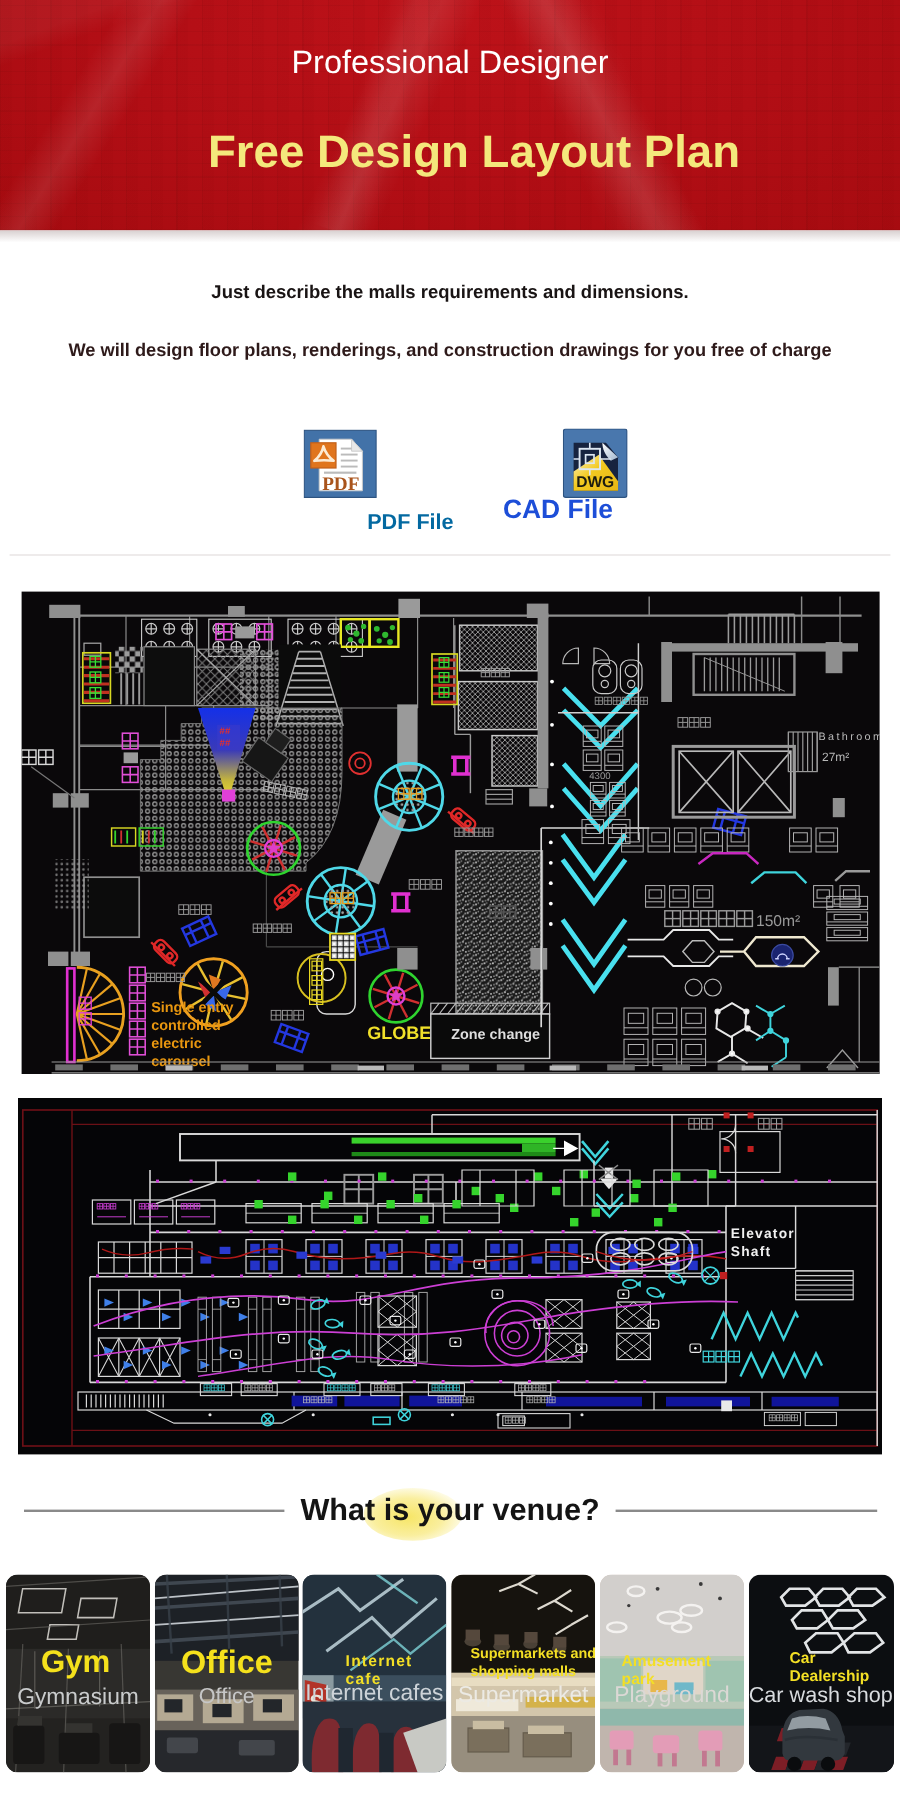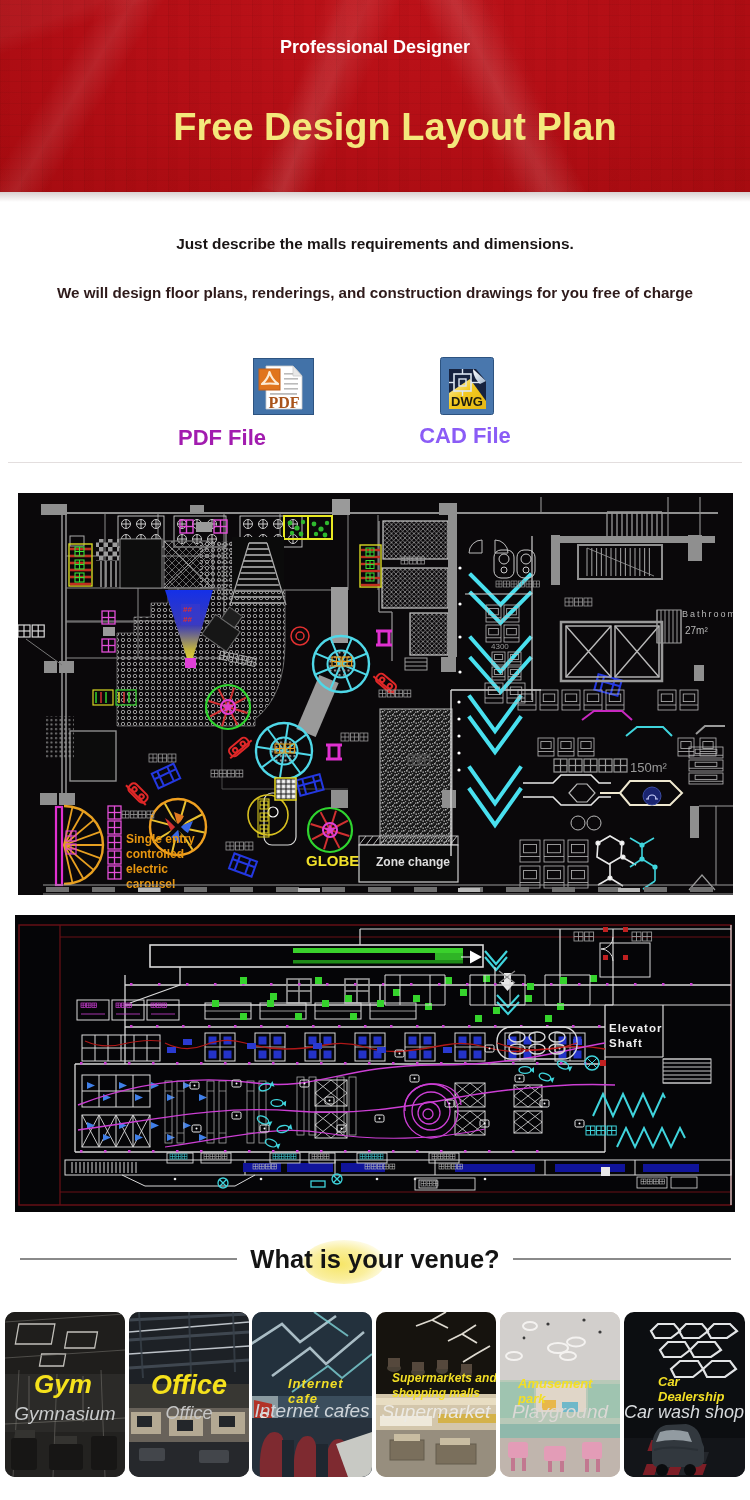--- a/index.html
+++ b/index.html
@@ -22,21 +22,21 @@
 
     <div class="abs" style="left:40px;top:-40px;width:52px;height:300px;background:linear-gradient(90deg,rgba(255,255,255,0),rgba(255,255,255,0.09),rgba(255,255,255,0));transform:rotate(32deg);"></div>
 
     <div class="abs" style="left:480px;top:-50px;width:60px;height:320px;background:linear-gradient(90deg,rgba(255,255,255,0),rgba(255,255,255,0.07),rgba(255,255,255,0));transform:rotate(-28deg);"></div>
 
     <div class="abs" style="left:300px;top:-60px;width:46px;height:260px;background:linear-gradient(90deg,rgba(255,255,255,0),rgba(255,255,255,0.05),rgba(255,255,255,0));transform:rotate(18deg);"></div>
   </div>
 
   <div class="abs" style="left:0;top:192px;width:750px;height:10px;background:linear-gradient(180deg,#d8d0d0,#ffffff);"></div>
 
-  <div class="abs" style="left:0;top:37px;width:750px;text-align:center;color:#ffffff;font-size:18px;font-weight:bold;">Professional Designer</div>
+  <div class="abs" style="left:0;top:37px;width:750px;text-align:center;color:#ffffff;font-size:27px;font-weight:normal;">Professional Designer</div>
 
   <div class="abs" style="left:0;top:106px;width:750px;text-align:center;color:#f4e87c;font-size:38px;font-weight:bold;margin-left:20px;">Free Design Layout Plan</div>
 
   <div class="abs" style="left:0;top:235px;width:750px;text-align:center;color:#191414;font-size:15.4px;font-weight:bold;">Just describe the malls requirements and dimensions.</div>
 
   <div class="abs" style="left:0;top:284px;width:750px;text-align:center;color:#2e1a1a;font-size:15.2px;font-weight:bold;">We will design floor plans, renderings, and construction drawings for you free of charge</div>
 
   <div class="abs" style="left:253px;top:358px;width:61px;height:57px;">
     <svg width="61" height="57" viewBox="0 0 61 57">
       <rect x="0.5" y="0.5" width="60" height="56" fill="#4272a8" stroke="#2d5380" stroke-width="1"></rect>
@@ -46,23 +46,23 @@
       <path d="M16.5 14 C18 19 21 23 25 26 C20 25.4 14 25.4 9 26 C12.5 23 15.5 19 16.5 14 Z" fill="none" stroke="#fcebd4" stroke-width="2.2" stroke-linejoin="round"></path>
       <rect x="31" y="15" width="9" height="1.6" fill="#bbbbbb"></rect>
       <rect x="31" y="20" width="14" height="1.6" fill="#bbbbbb"></rect>
       <rect x="31" y="25" width="14" height="1.6" fill="#bbbbbb"></rect>
       <rect x="31" y="30" width="14" height="1.6" fill="#bbbbbb"></rect>
       <rect x="17" y="35" width="27" height="1.8" fill="#bbbbbb"></rect>
       <text x="31" y="50" font-family="Liberation Serif,serif" font-size="16" font-weight="bold" fill="#a9541c" text-anchor="middle">PDF</text>
     </svg>
   </div>
 
-  <div class="abs" style="left:178px;top:425px;width:200px;text-align:left;color:#a21caf;font-size:22px;font-weight:bold;">PDF File</div>
-
-  <div class="abs" style="left:428px;top:357px;width:54px;height:58px;padding-left:12px;">
+  <div class="abs" style="left:178px;top:425px;width:200px;text-align:right;color:#0369a1;font-size:18px;font-weight:bold;">PDF File</div>
+
+  <div class="abs" style="left:457px;top:357px;width:54px;height:58px;padding-left:12px;">
     <svg width="54" height="58" viewBox="0 0 54 58">
       <rect x="0.5" y="0.5" width="53" height="57" rx="2" fill="#4977ad" stroke="#2d5380" stroke-width="1"></rect>
       <path d="M9 12 L36 12 L46 24 L46 52 L9 52 Z" fill="#17233f"></path>
       <path d="M9 36 L30 22 L46 44 L46 52 L9 52 Z" fill="url(#dwgy)"></path>
       <defs>
         <linearGradient id="dwgy" x1="0" y1="0" x2="1" y2="1">
           <stop offset="0" stop-color="#fdf6c8"></stop>
             <stop offset="0.45" stop-color="#f3c920"></stop>
             <stop offset="1" stop-color="#e7b714"></stop>
         </linearGradient>
@@ -75,21 +75,21 @@
       <rect x="14" y="17" width="17" height="17" fill="none" stroke="#dce6f2" stroke-width="1.6"></rect>
       <rect x="19" y="22" width="7" height="7" fill="none" stroke="#dce6f2" stroke-width="1.4"></rect>
       <line x1="22.5" y1="12" x2="22.5" y2="17" stroke="#dce6f2" stroke-width="1.4"></line>
       <line x1="22.5" y1="34" x2="22.5" y2="39" stroke="#dce6f2" stroke-width="1.4"></line>
       <line x1="9" y1="25.5" x2="14" y2="25.5" stroke="#dce6f2" stroke-width="1.4"></line>
       <line x1="31" y1="25.5" x2="40" y2="25.5" stroke="#dce6f2" stroke-width="1.4"></line>
       <text x="27" y="49" font-family="Liberation Sans,sans-serif" font-size="13" font-weight="bold" fill="#1c1c10" text-anchor="middle">DWG</text>
     </svg>
   </div>
 
-  <div class="abs" style="left:365px;top:423px;width:200px;text-align:center;color:#8b5cf6;font-size:22px;font-weight:bold;">CAD File</div>
+  <div class="abs" style="left:365px;top:412px;width:200px;text-align:center;color:#1d4ed8;font-size:22px;font-weight:bold;">CAD File</div>
 
   <div class="abs" style="left:8px;top:462px;width:734px;height:1px;background:#e3dede;"></div>
 
   <div class="abs" style="left:18px;top:493px;width:715px;height:402px;background:#0a080a;" id="plan1host">
     <svg width="715" height="402" viewBox="0 0 715 402" id="plan1">
 <defs>
 <pattern id="hexd" width="6" height="6" patternUnits="userSpaceOnUse">
   <circle cx="3" cy="3" r="1.7" fill="none" stroke="#9a9a9a" stroke-width="1"></circle>
 </pattern>
 <pattern id="dots" width="4.5" height="4.5" patternUnits="userSpaceOnUse">
@@ -2321,21 +2321,21 @@
   </div>
 
   <div class="abs" style="left:303px;top:1240px;width:82px;height:44px;border-radius:50%;background:radial-gradient(ellipse at 45% 55%, rgba(246,228,94,0.95) 0%, rgba(248,233,125,0.75) 45%, rgba(252,244,180,0.25) 75%, rgba(255,255,255,0) 100%);"></div>
 
   <div class="abs" style="left:20px;top:1258px;width:217px;height:2px;background:#8a8a8a;"></div>
 
   <div class="abs" style="left:513px;top:1258px;width:218px;height:2px;background:#8a8a8a;"></div>
 
   <div class="abs" style="left:0;top:1245px;width:750px;text-align:center;color:#141414;font-size:25.5px;font-weight:bold;">What is your venue?</div>
 
-  <div class="abs" id="tiles" style="left:5px;top:1312px;width:745px;height:165px;font-style:italic;">
+  <div class="abs" id="tiles" style="left:5px;top:1312px;width:745px;height:165px;">
 
     <div class="abs" style="left:0px;top:0;width:120px;height:165px;border-radius:10px;overflow:hidden;">
       <svg width="120" height="165">
 
         <rect width="120" height="165" fill="#2b2a28"></rect>
 
         <rect width="120" height="62" fill="#1f1e1c"></rect>
         <rect y="120" width="120" height="45" fill="#232220"></rect>
 
         <g stroke="#dedcd6" stroke-width="1.3" fill="none" opacity="0.85">

